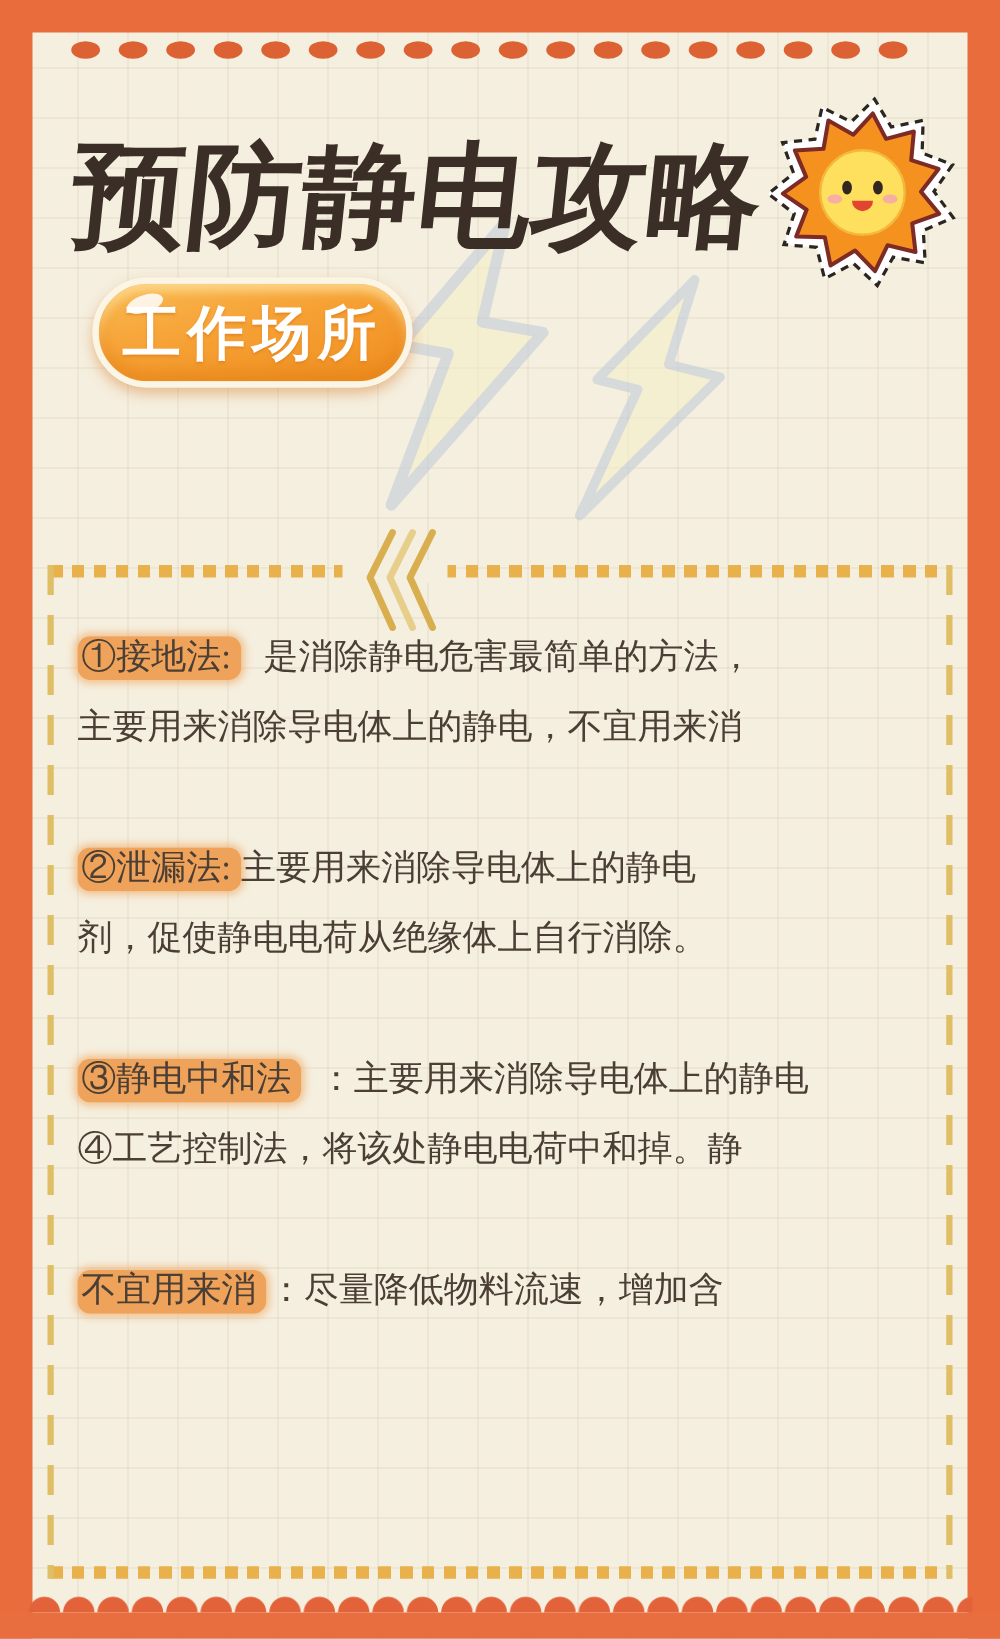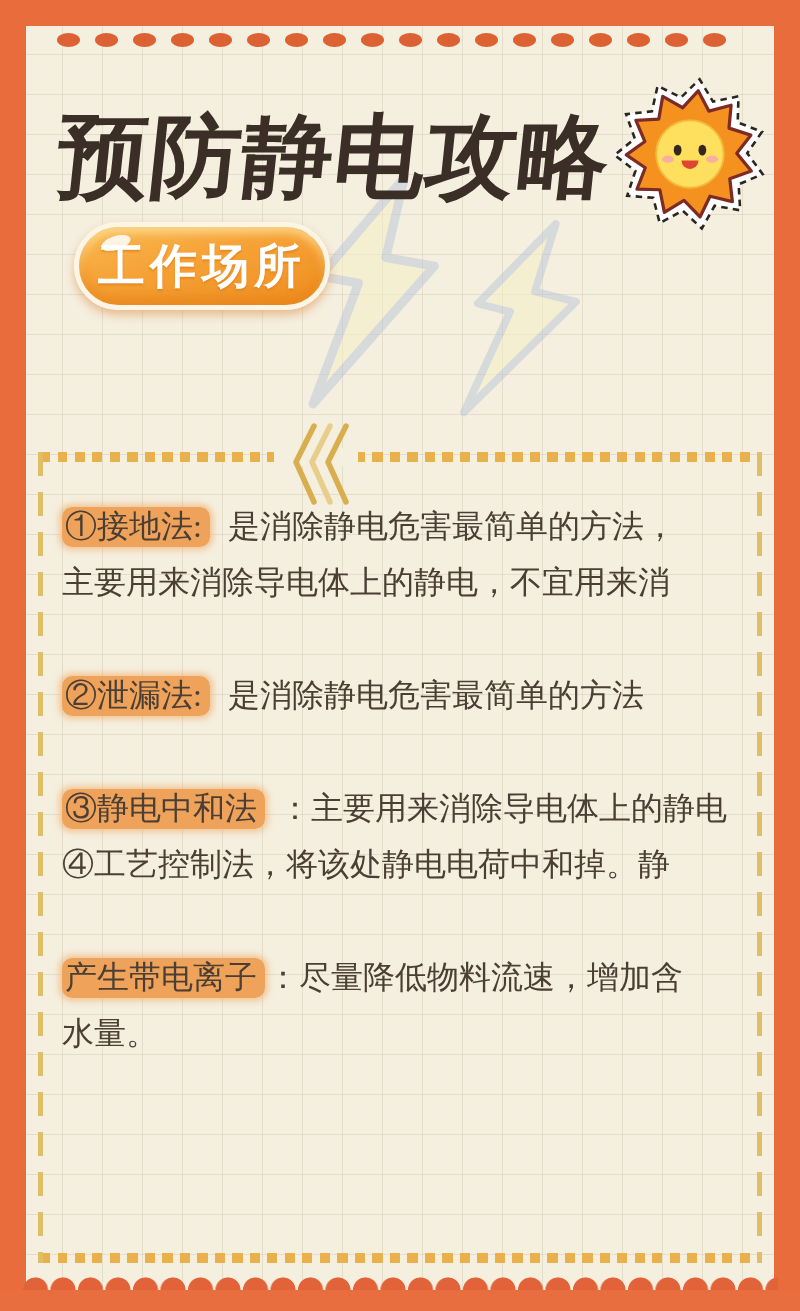--- a/index.html
+++ b/index.html
@@ -64,21 +64,21 @@
     background:repeating-linear-gradient(180deg,#DFBE66 0,#DFBE66 24px,transparent 24px,transparent 40px);}
   .box-left{left:38px;}
   .box-right{left:757px;}
   .chevron-patch{position:absolute;left:274px;top:448px;width:84px;height:18px;background:#F5EFDF;z-index:3;}
   .chevrons{position:absolute;left:292px;top:420px;width:60px;height:88px;z-index:4;}
   .chevrons polyline{fill:none;stroke-width:5.5;stroke-linecap:round;stroke-linejoin:round;}
   
   .content{position:absolute;left:62px;top:498px;width:696px;z-index:3;
     font-family:"Liberation Serif","DejaVu Serif",serif;color:#4B3F35;}
   .item{margin-bottom:57px;}
-  .item .line{font-size:32px;line-height:56px;white-space:nowrap;}
+  .item .line{font-size:28px;line-height:56px;white-space:nowrap;}
   .hl{background:#EEA25A;border-radius:10px;padding:1px 8px 3px 3px;
       box-shadow:0 0 6px 3px rgba(238,162,90,.55);}
 </style>
 </head>
 <body>
 
 <div class="poster">
 
   <div class="frame-top"></div>
   <div class="frame-left"></div>
@@ -141,25 +141,25 @@
     <polyline points="38,6 20,42 38,82" stroke="#E7CE8A"></polyline>
     <polyline points="54,6 36,42 54,82" stroke="#D9AE4F"></polyline>
   </svg>
 
   <div class="content" id="items">
       <div class="item">
         <div class="line"><span class="hl" style="margin-right: 18px;">①接地法:</span><span>是消除静电危害最简单的方法，</span></div>
         <div class="line">主要用来消除导电体上的静电，不宜用来消</div>
       </div>
       <div class="item">
-        <div class="line"><span class="hl" style="margin-right: 18px;">②泄漏法:</span><span>是消除静电危害最简单的方法</span></div>
+        <div class="line"><span class="hl" style="">②泄漏法:</span><span>主要用来消除导电体上的静电</span></div>
+        <div class="line">剂，促使静电电荷从绝缘体上自行消除。</div>
       </div>
       <div class="item">
         <div class="line"><span class="hl" style="margin-right: 14px;">③静电中和法</span><span>：主要用来消除导电体上的静电</span></div>
         <div class="line">④工艺控制法，将该处静电电荷中和掉。静</div>
       </div>
       <div class="item">
-        <div class="line"><span class="hl" style="margin-right: 2px;">产生带电离子</span><span>：尽量降低物料流速，增加含</span></div>
-        <div class="line">水量。</div>
+        <div class="line"><span class="hl" style="margin-right: 2px;">不宜用来消</span><span>：尽量降低物料流速，增加含</span></div>
       </div>
     </div>
 
 </div>
 
 </body></html>

